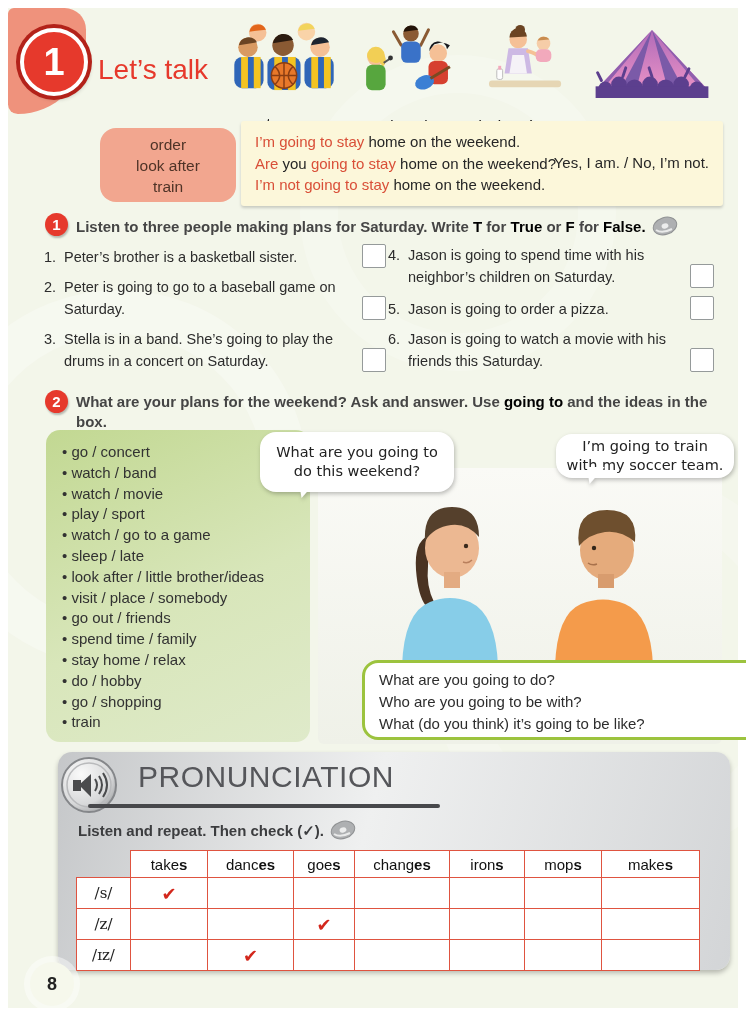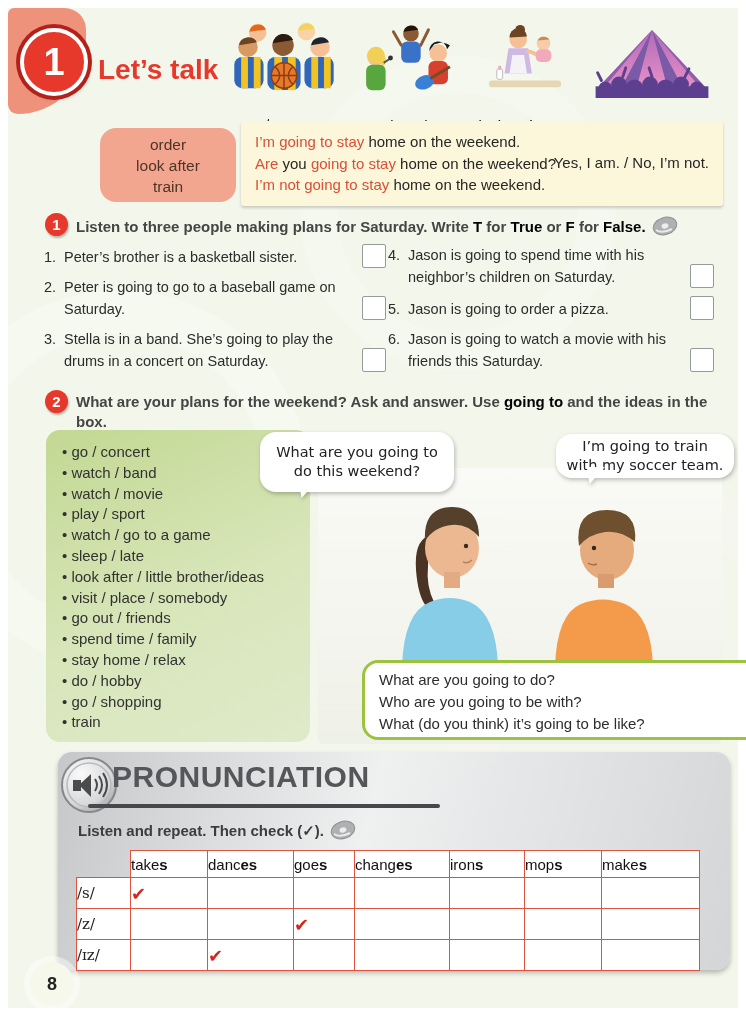--- a/index.html
+++ b/index.html
@@ -9,21 +9,21 @@
   .wm{position:absolute;border-radius:50%;pointer-events:none}
   #wm1{left:-70px;top:290px;width:290px;height:290px;border:44px solid rgba(255,255,255,.30)}
   #wm2{left:300px;top:55px;width:240px;height:240px;border:38px solid rgba(255,255,255,.22)}
   #wm3{left:430px;top:470px;width:300px;height:300px;border:46px solid rgba(255,255,255,.20)}
 
   .corner{position:absolute;left:8px;top:8px;width:78px;height:106px;background:#ef927c;
           border-radius:6px 22px 70px 10px}
   .unit-badge{position:absolute;left:20px;top:28px;width:60px;height:60px;border-radius:50%;
           background:#e6392c;border:4px solid #fff;box-shadow:0 0 0 4px #b3221a,2px 3px 4px rgba(0,0,0,.25);
           color:#fff;font-size:38px;font-weight:bold;display:flex;align-items:center;justify-content:center}
-  .unit-title{position:absolute;left:98px;top:54px;font-size:28px;font-weight:bold;color:#e6392c}
+  .unit-title{position:absolute;left:98px;top:54px;font-size:28px;font-weight:normal;color:#e6392c}
 
   .vocab{position:absolute;text-align:center}
   .vocab .cap{font-size:16px;color:#1d1d1d;margin-top:19px;font-family:Liberation Mono, monospace}
   #vocab-team{left:228px;top:18px;width:112px}
   #vocab-band{left:352px;top:20px;width:114px}
   #vocab-babysitter{left:478px;top:22px;width:96px}
   #vocab-concert{left:590px;top:28px;width:124px}
 
   .word-box{position:absolute;left:100px;top:128px;width:136px;height:74px;background:#f2a68f;
           border-radius:16px;display:flex;flex-direction:column;justify-content:center;text-align:center;
@@ -79,28 +79,28 @@
   #bubble-right{left:556px;top:434px;width:178px;height:44px}
   #bubble-right::after{left:26px}
 
   .question-box{position:absolute;left:362px;top:660px;width:412px;height:80px;background:#fff;
           border:3px solid #9cc33e;border-radius:16px;box-sizing:border-box;padding:6px 14px;
           font-size:15px;line-height:22px;color:#2d2d2d}
 
   .pron-panel{position:absolute;left:58px;top:752px;width:672px;height:218px;border-radius:14px;
           background:linear-gradient(105deg,#c5c7c9,#eff0f0 45%,#d3d5d7);box-shadow:0 3px 5px rgba(0,0,0,.25)}
   .speaker{position:absolute;left:60px;top:756px}
-  .pron-title{position:absolute;left:112px;top:760px;font-size:30px;font-weight:bold;color:#55565a;
+  .pron-title{position:absolute;left:138px;top:760px;font-size:30px;font-weight:normal;color:#55565a;
           letter-spacing:.5px}
   .pron-underline{position:absolute;left:88px;top:804px;width:352px;height:4px;background:#47484b;
           border-radius:2px}
   .pron-instr{position:absolute;left:78px;top:820px;font-size:15px;font-weight:bold;color:#3c3d3f;
           display:flex;align-items:flex-end}
   .pron-table{position:absolute;left:76px;top:850px;border-collapse:collapse}
-  .pron-table th,.pron-table td{border:1.6px solid #df5340;background:#fff;text-align:left;padding:0}
+  .pron-table th,.pron-table td{border:1.6px solid #df5340;background:#fff;text-align:center;padding:0}
   .pron-table th{height:26px;font-size:15px;font-weight:normal;color:#111}
   .pron-table th b{font-weight:bold}
   .pron-table td{height:30px}
   .pron-table .corner-cell{border:none;background:transparent}
   .row-label{font-family:"DejaVu Serif",serif;font-size:15px;color:#222}
   .check-cell{color:#d3271c;font-size:18px;font-weight:bold;font-family:"DejaVu Sans",sans-serif}
 
   .page-num{position:absolute;left:30px;top:962px;width:44px;height:44px;border-radius:50%;
           background:#f6f8ec;box-shadow:0 0 0 6px rgba(255,255,255,.45);display:flex;align-items:center;
           justify-content:center;font-weight:bold;font-size:18px;color:#222}

